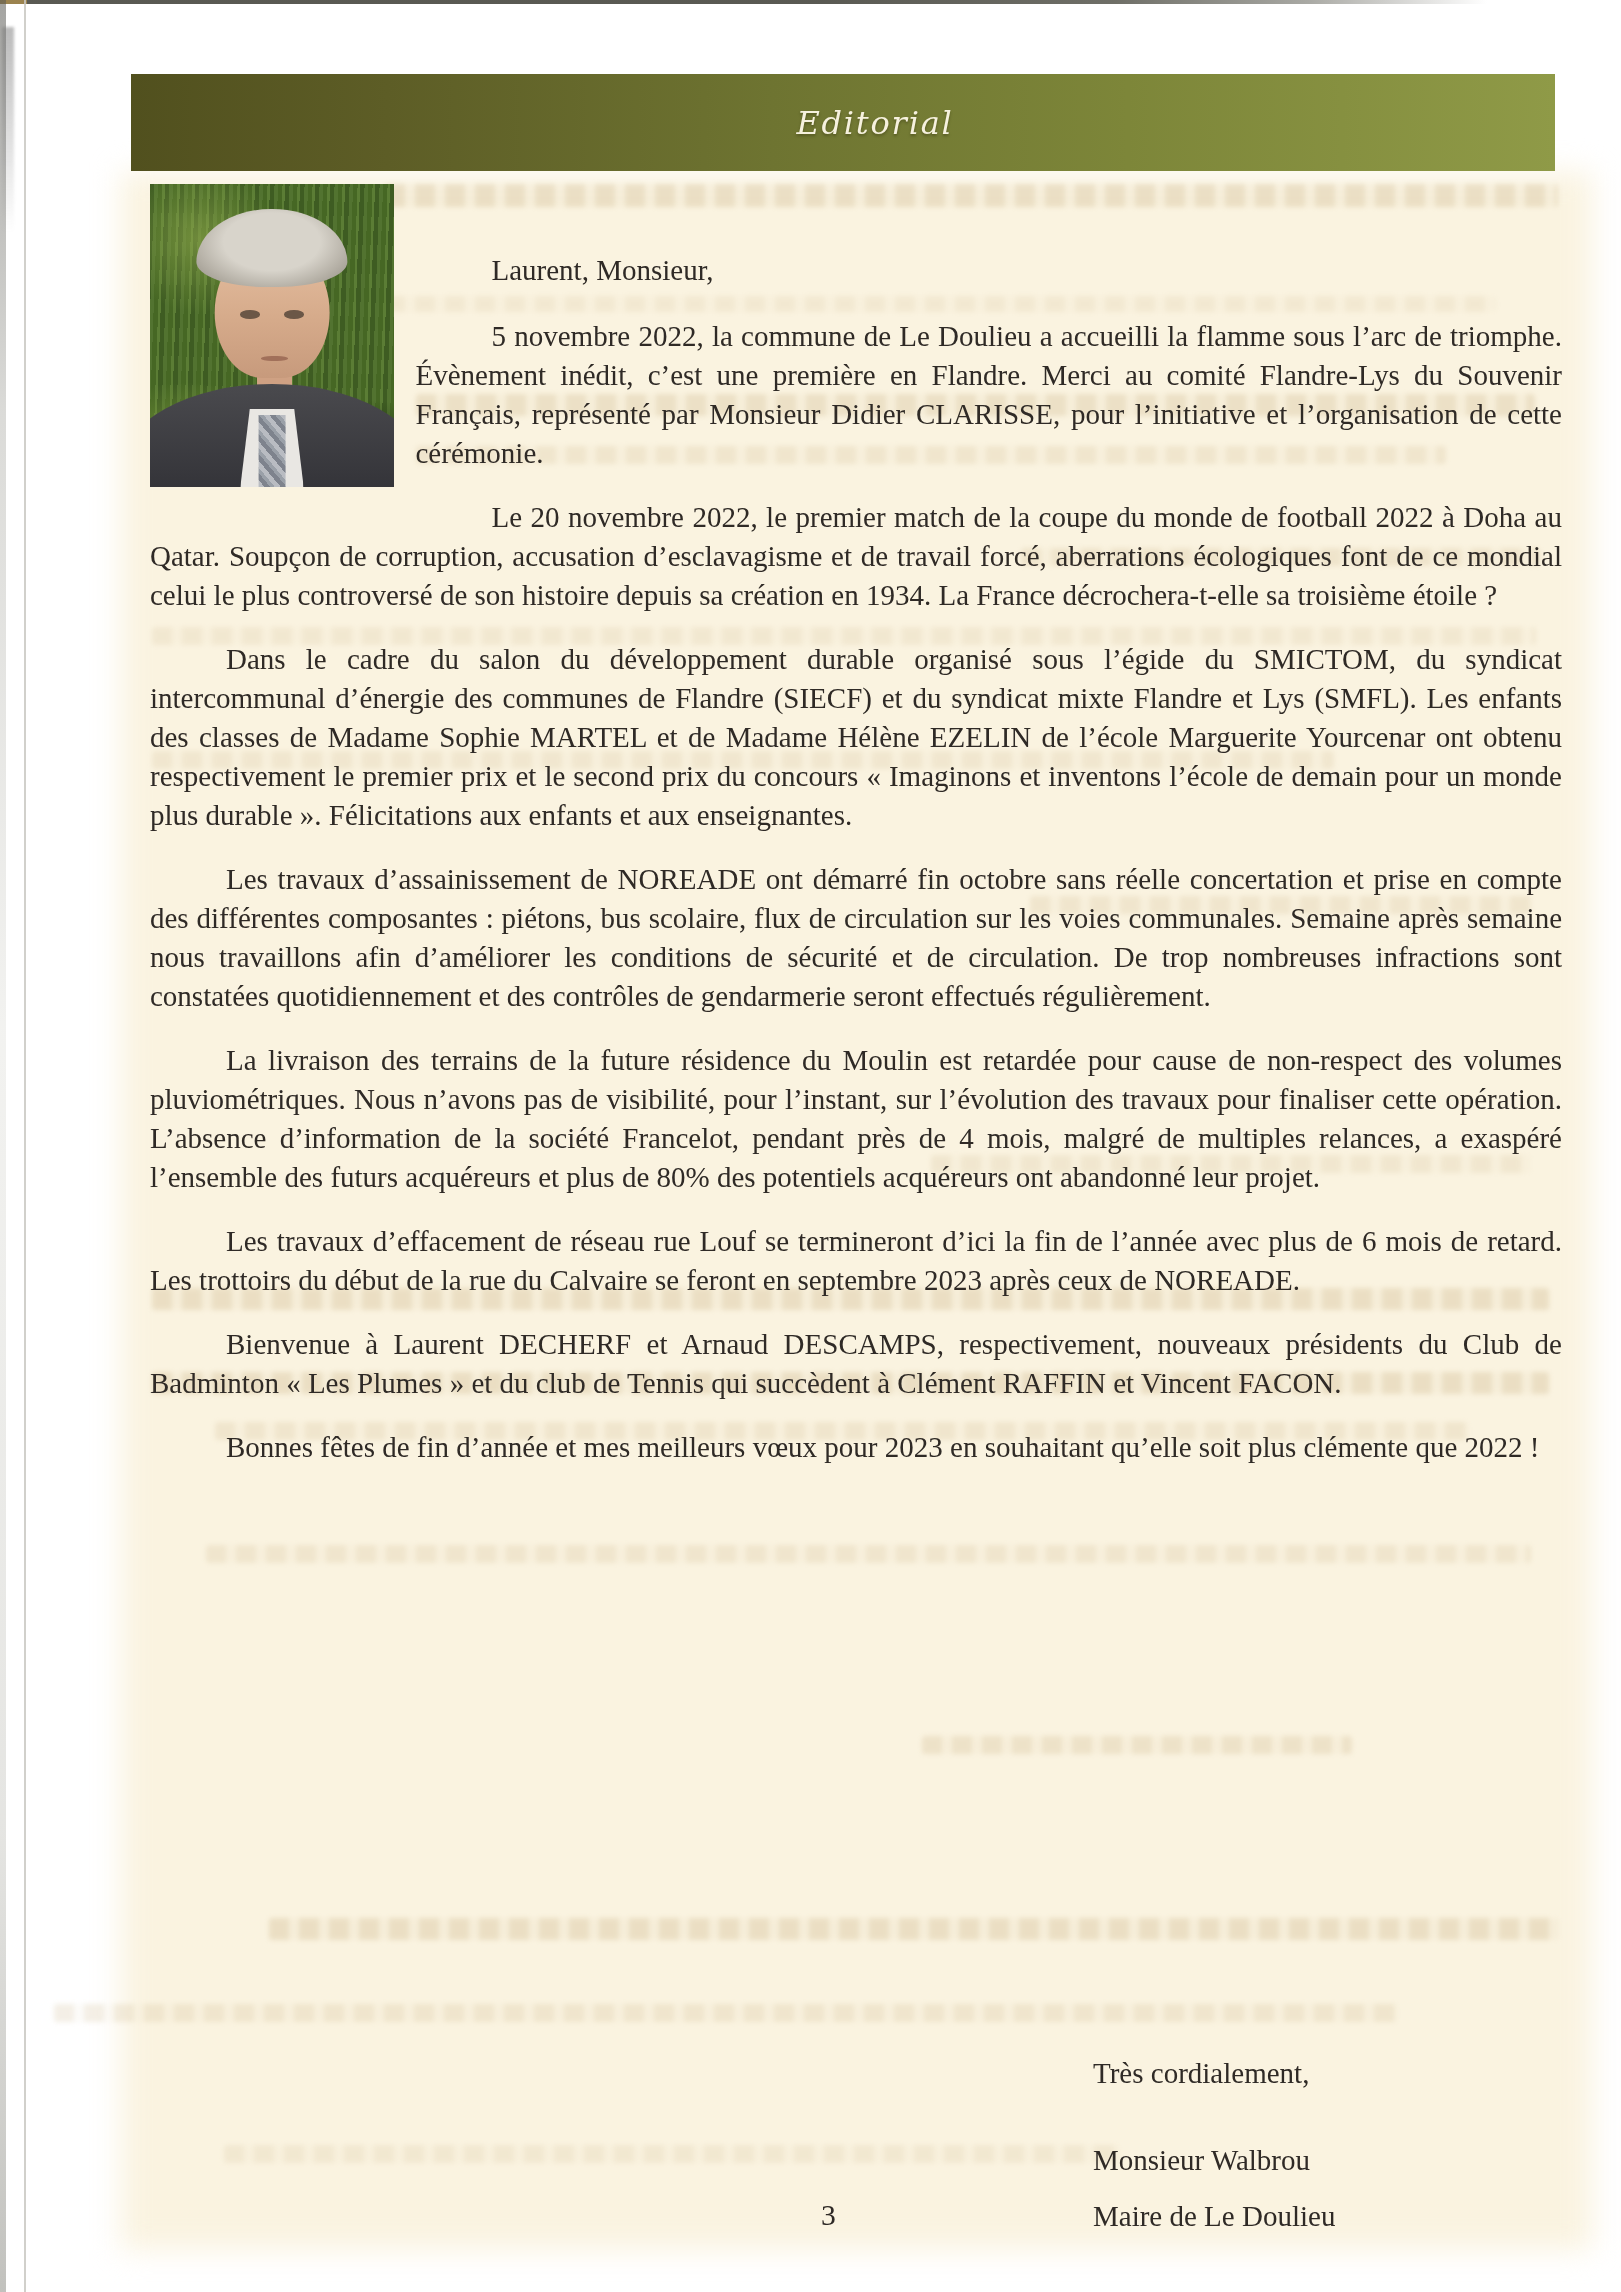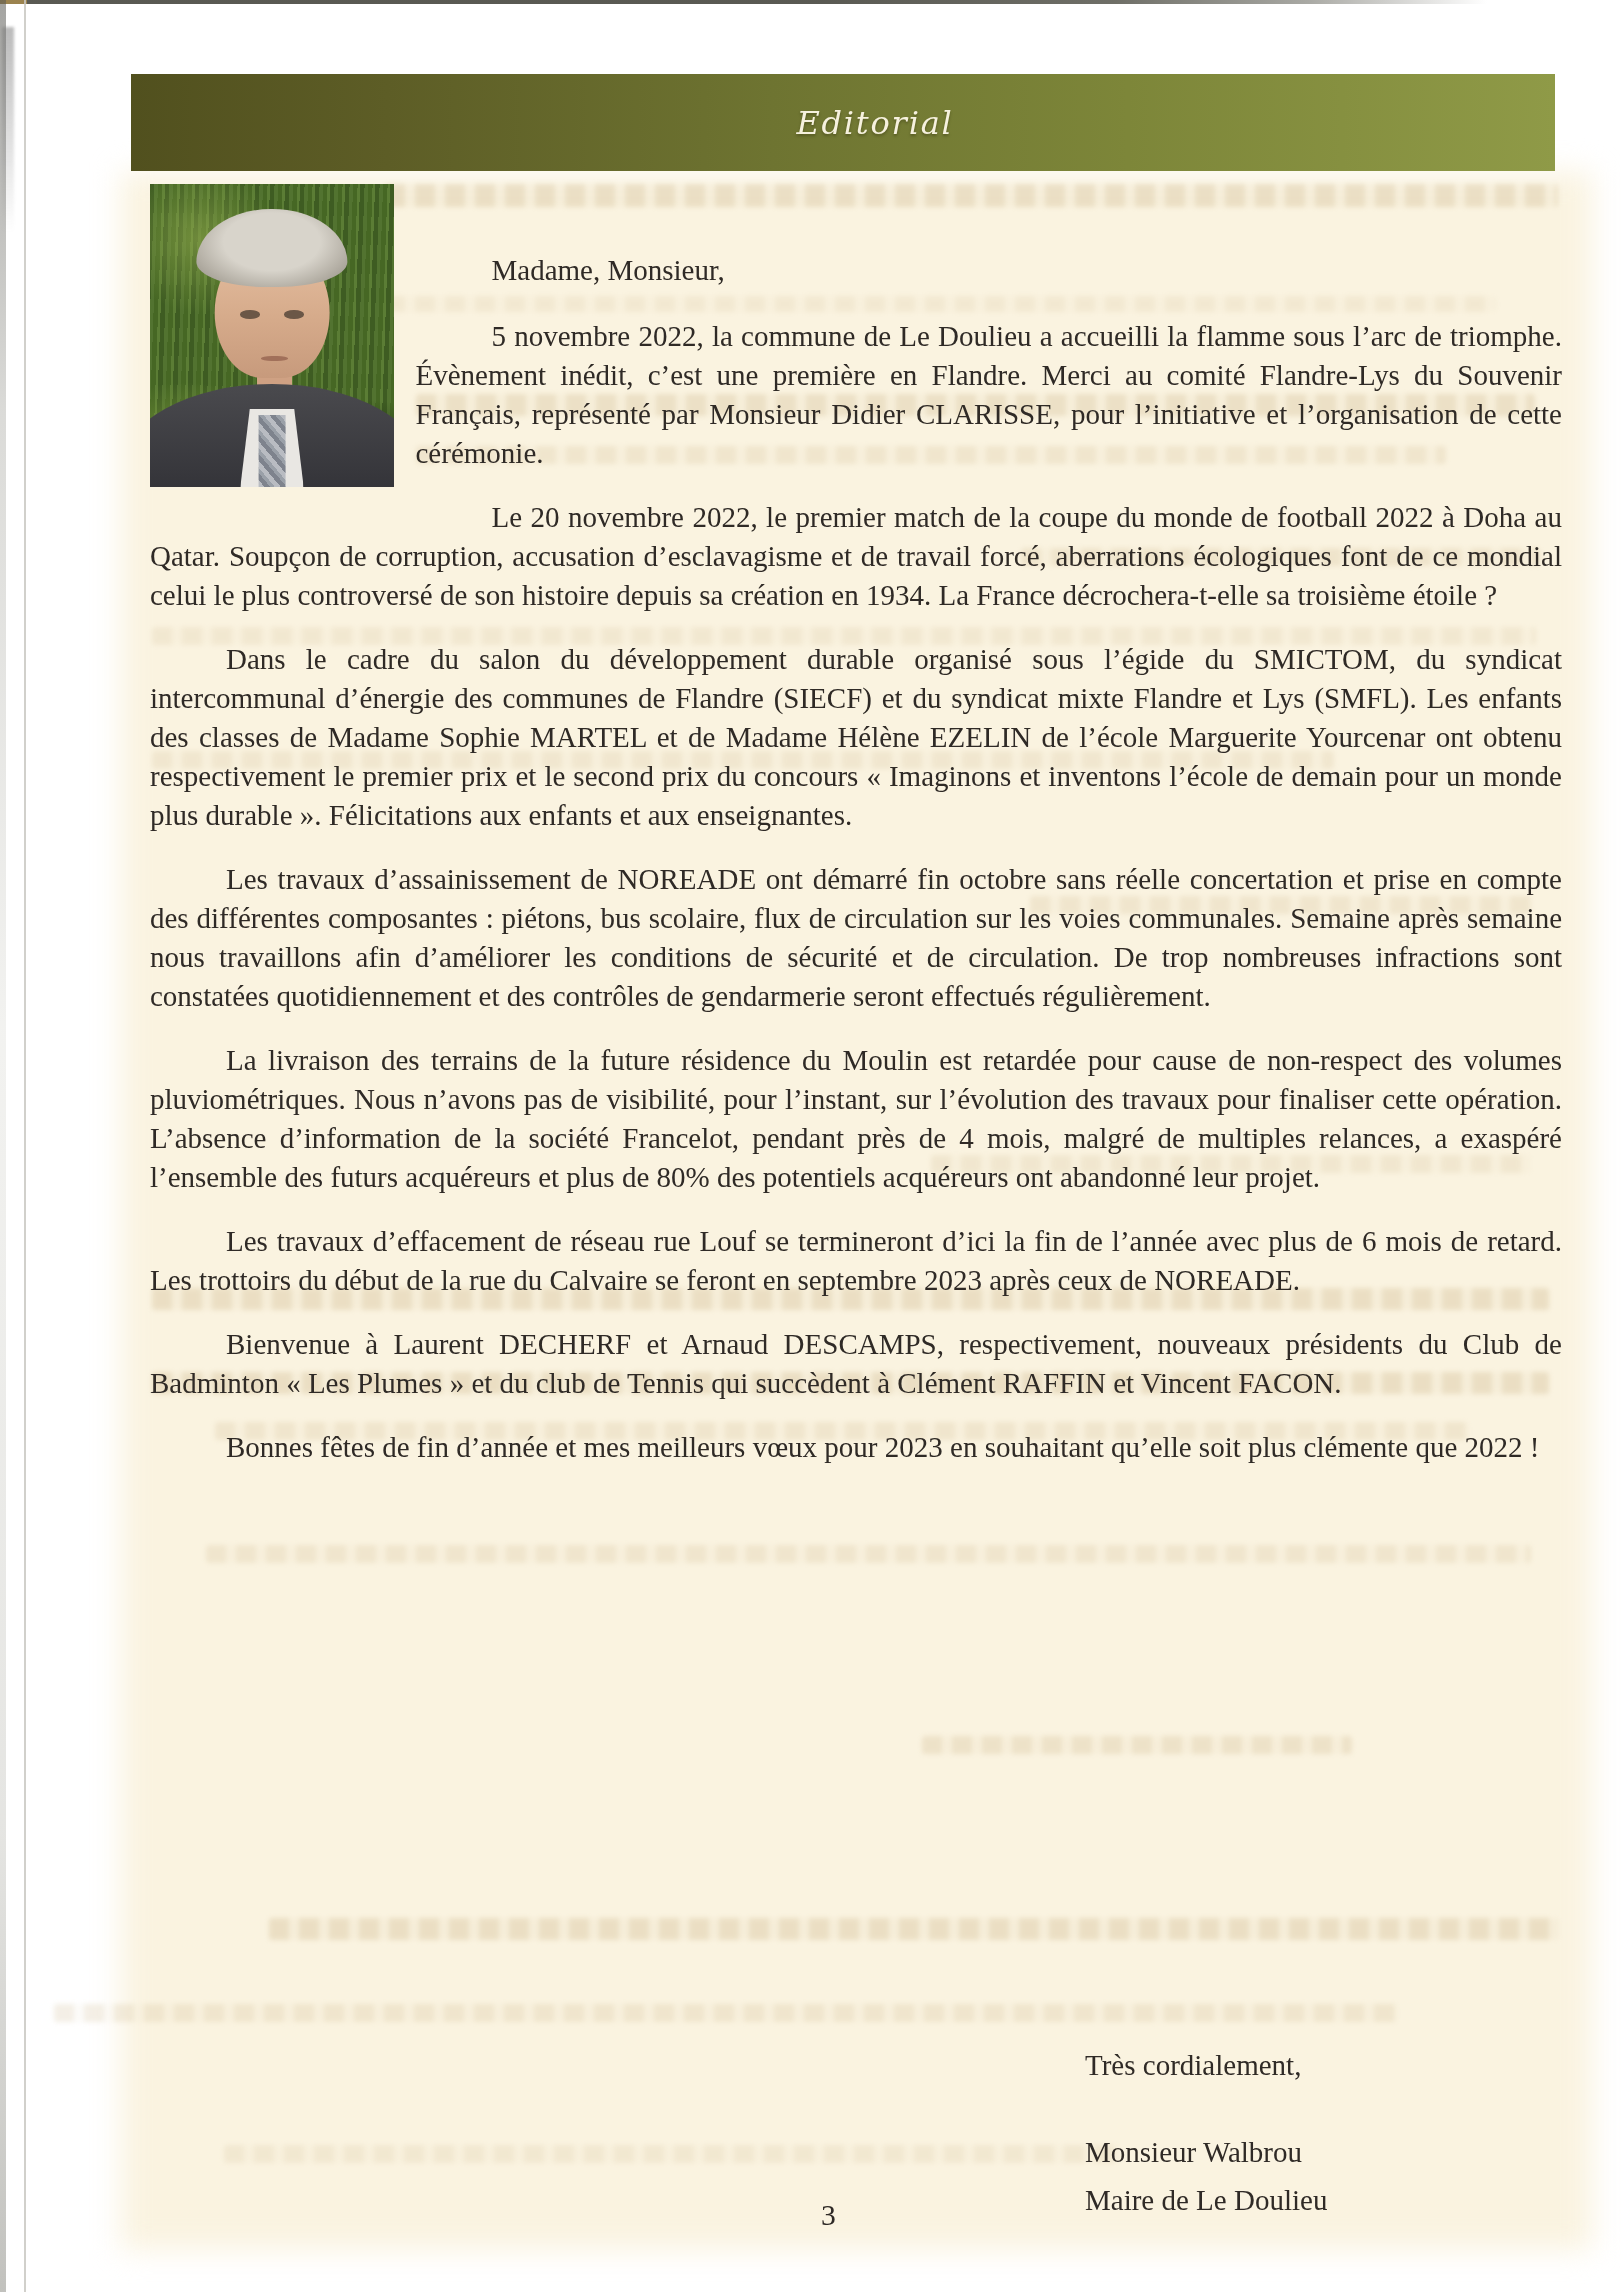--- a/index.html
+++ b/index.html
@@ -117,21 +117,21 @@
     position:absolute;bottom:0;left:50%;transform:translateX(-50%);
     width:11%;height:24%;
     background:repeating-linear-gradient(50deg,#b9bcc2 0 4.5px,#7e838d 4.5px 9px,#9aa0a8 9px 12.5px);
   }
 
   
   .closing{
     position:absolute;left:1077px;top:2037px;z-index:2;
     font-size:29px;line-height:40px;text-align:left;
   }
-  .closing p{margin:8px;}
+  .closing p{margin:16px;}
   .valediction{margin-bottom:47px !important;}
 
   .page-number{
     position:absolute;top:2199px;left:0;width:100%;z-index:2;
     text-align:center;font-size:29.6px;padding-left:36px;box-sizing:border-box;
   }
 </style>
 </head>
 <body>
 
@@ -173,21 +173,21 @@
       <div class="face"></div>
       <div class="eye eye-left"></div>
       <div class="eye eye-right"></div>
       <div class="mouth"></div>
       <div class="hair"></div>
       <div class="suit"></div>
       <div class="shirt"></div>
       <div class="tie"></div>
     </div>
 
-    <p class="salutation">Madame, Monsieur,</p>
+    <p class="salutation">Laurent, Monsieur,</p>
     <p>5 novembre 2022, la commune de Le Doulieu a accueilli la flamme sous l’arc de triomphe. Évènement inédit, c’est une première en Flandre. Merci au comité Flandre-Lys du Souvenir Français, représenté par Monsieur Didier CLARISSE, pour l’initiative et l’organisation de cette cérémonie.</p>
     <p>Le 20 novembre 2022, le premier match de la coupe du monde de football 2022 à Doha au Qatar. Soupçon de corruption, accusation d’esclavagisme et de travail forcé, aberrations écologiques font de ce mondial celui le plus controversé de son histoire depuis sa création en 1934. La France décrochera-t-elle sa troisième étoile ?</p>
     <p>Dans le cadre du salon du développement durable organisé sous l’égide du SMICTOM, du syndicat intercommunal d’énergie des communes de Flandre (SIECF) et du syndicat mixte Flandre et Lys (SMFL). Les enfants des classes de Madame Sophie MARTEL et de Madame Hélène EZELIN de l’école Marguerite Yourcenar ont obtenu respectivement le premier prix et le second prix du concours « Imaginons et inventons l’école de demain pour un monde plus durable ». Félicitations aux enfants et aux enseignantes.</p>
     <p>Les travaux d’assainissement de NOREADE ont démarré fin octobre sans réelle concertation et prise en compte des différentes composantes : piétons, bus scolaire, flux de circulation sur les voies communales.  Semaine après semaine nous travaillons afin d’améliorer les conditions de sécurité et de circulation. De trop nombreuses infractions sont constatées quotidiennement et des contrôles de gendarmerie seront effectués régulièrement.</p>
     <p>La livraison des terrains de la future résidence du Moulin est retardée pour cause de non-respect des volumes pluviométriques. Nous n’avons pas de visibilité, pour l’instant, sur l’évolution des travaux pour finaliser cette opération. L’absence d’information de la société Francelot, pendant près de 4 mois, malgré de multiples relances, a exaspéré l’ensemble des futurs acquéreurs et plus de 80% des potentiels acquéreurs ont abandonné leur projet.</p>
     <p>Les travaux d’effacement de réseau rue Louf se termineront d’ici la fin de l’année avec plus de 6 mois de retard. Les trottoirs du début de la rue du Calvaire se feront en septembre 2023 après ceux de NOREADE.</p>
     <p>Bienvenue à Laurent DECHERF et Arnaud DESCAMPS, respectivement, nouveaux présidents du Club de Badminton « Les Plumes » et du club de Tennis qui succèdent à Clément RAFFIN et Vincent FACON.</p>
     <p>Bonnes fêtes de fin d’année et mes meilleurs vœux pour 2023 en souhaitant qu’elle soit plus clémente que 2022 !</p>
   </div>
 

